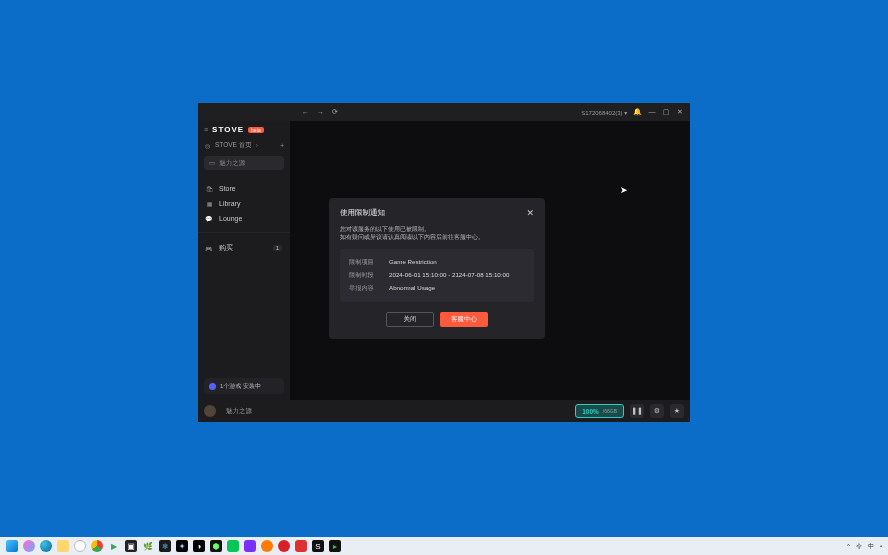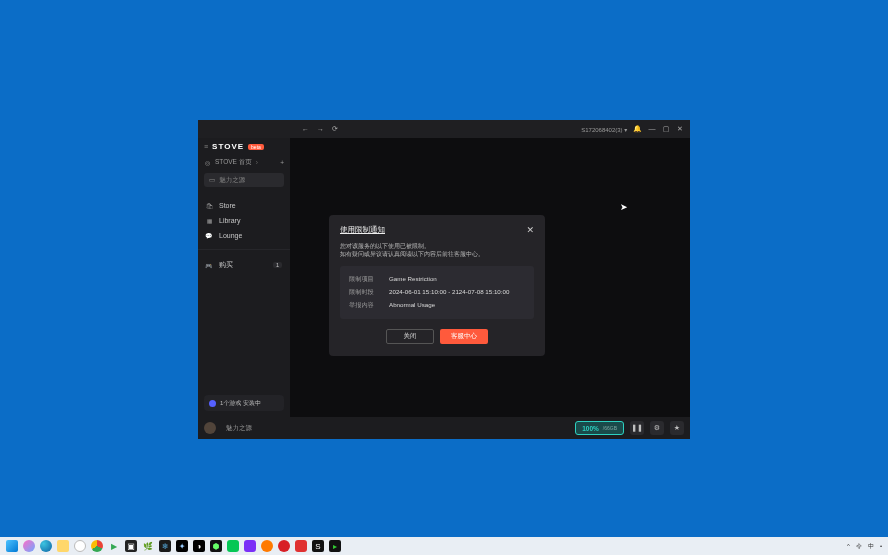--- a/index.html
+++ b/index.html
@@ -1,17 +1,17 @@
 <!DOCTYPE html>
 <html><head>
 <meta charset="utf-8">
 <style>
 * { margin: 0; padding: 0; box-sizing: border-box; }
 body { width: 888px; height: 555px; background: #0b6dc7; font-family: "Microsoft YaHei", Arial, sans-serif; overflow: hidden; color: #e5e5e5; }
-.app-window { position: absolute; left: 198px; top: 103px; width: 492px; height: 319px; background: #171719; display: flex; flex-direction: column; margin-top: 17px; }
+.app-window { position: absolute; left: 198px; top: 103px; width: 492px; height: 319px; background: #171719; display: flex; flex-direction: column; }
 .titlebar { height: 18px; background: #1f1f22; display: flex; align-items: center; padding: 0 6px; font-size: 7px; color: #aaa; }
 .tb-nav { display: flex; gap: 8px; margin-left: 98px; }
 .tb-nav span { cursor: default; }
 .tb-spacer { flex: 1; }
 .tb-user { font-size: 6px; color: #999; margin-right: 6px; }
 .tb-winctl { display: flex; gap: 6px; }
 .tb-winctl span { width: 8px; text-align: center; cursor: default; }
 
 .body-row { flex: 1; display: flex; min-height: 0; }
 .sidebar { width: 92px; background: #1c1c1f; display: flex; flex-direction: column; font-size: 7px; color: #bdbdbd; }
@@ -27,21 +27,21 @@
 .sb-sep { height: 1px; background: #26262a; margin: 6px 0; }
 .sb-item.purchased .count { margin-left: auto; background: #2a2a2e; padding: 0 3px; border-radius: 2px; font-size: 5.5px; }
 .sb-download-chip { margin: auto 6px 6px 6px; background: #232327; border-radius: 4px; height: 16px; display: flex; align-items: center; padding: 0 5px; gap: 4px; font-size: 6px; color: #bcbcbc; }
 .sb-download-chip .dot { width: 7px; height: 7px; border-radius: 50%; background: #5560ff; display: inline-block; }
 
 .content { flex: 1; background: #0d0d0f; position: relative; }
 .cursor { position: absolute; left: 330px; top: 64px; font-size: 9px; color: #fff; }
 
 .modal { position: absolute; left: 39px; top: 77px; width: 216px; background: #252428; border-radius: 4px; padding: 10px 11px 12px; font-size: 7px; color: #d8d8d8; }
 .modal-title-row { display: flex; align-items: center; margin-bottom: 7px; }
-.modal-title { font-size: 7.5px; color: #eee; text-decoration: underline; }
+.modal-title { font-size: 7.5px; color: #eee; }
 .modal-close { margin-left: auto; font-size: 9px; color: #ccc; cursor: default; }
 .modal-desc { font-size: 6px; color: #b8b8b8; line-height: 1.35; margin-bottom: 8px; }
 .modal-table { background: #2c2b31; border-radius: 3px; padding: 7px 9px; margin-bottom: 10px; }
 .mt-row { display: flex; font-size: 6.2px; padding: 2px 0; }
 .mt-key { width: 40px; color: #9d9d9d; }
 .mt-val { color: #d8d8d8; }
 .modal-btns { display: flex; justify-content: center; gap: 6px; }
 .btn { height: 15px; min-width: 48px; display: flex; align-items: center; justify-content: center; font-size: 6.5px; border-radius: 2px; cursor: default; }
 .btn-secondary { background: transparent; border: 1px solid #555; color: #d8d8d8; }
 .btn-primary { background: #ff5a3c; color: #fff; }

